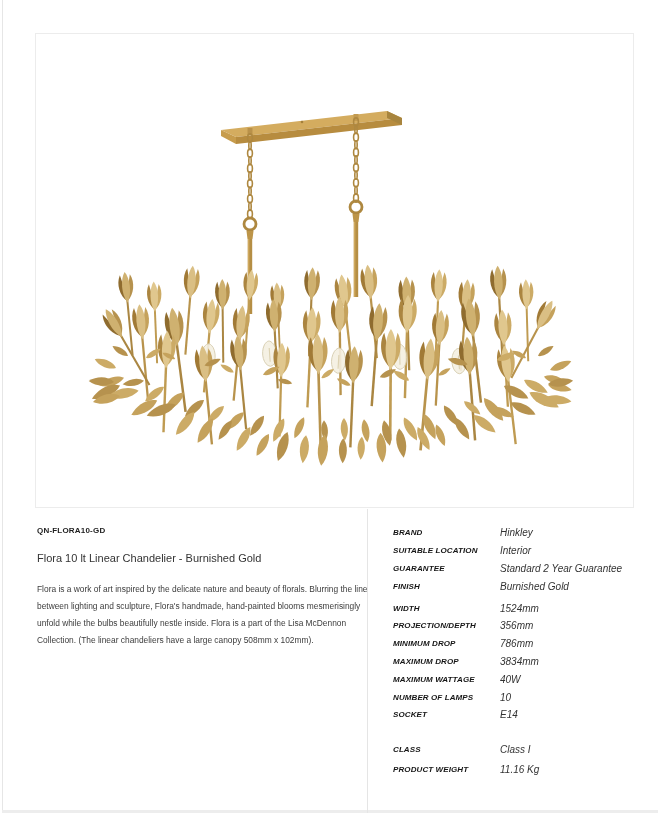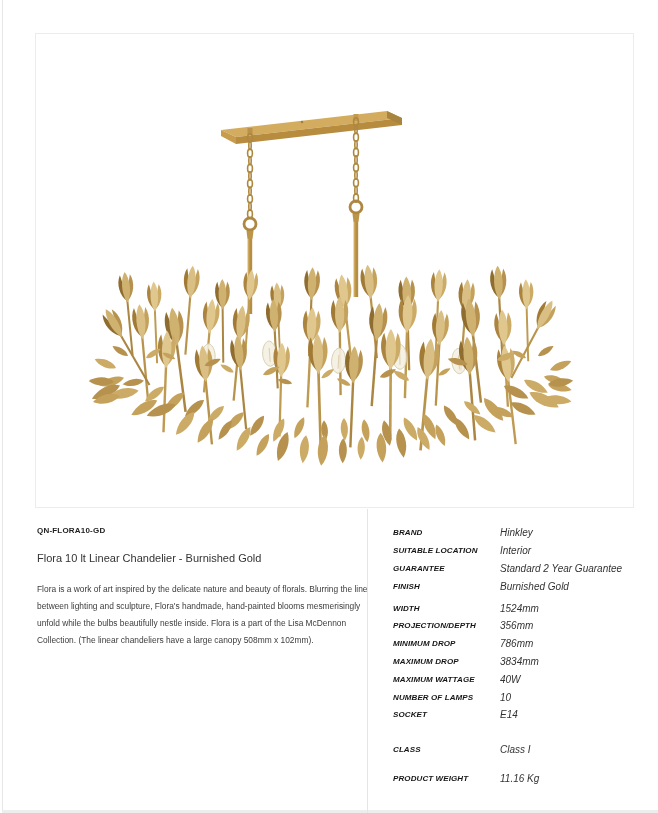--- a/index.html
+++ b/index.html
@@ -23,21 +23,21 @@
 
   .divider{position:absolute;left:367px;top:509px;bottom:0;width:1px;background:#e5e5e5;}
 
   .specs{position:absolute;left:393px;top:524px;width:246px;font-style:italic;}
   .spec-row{display:flex;align-items:center;height:17.8px;}
   .spec-label{width:107px;flex:none;font-size:8px;font-weight:bold;color:#151515;letter-spacing:.1px;}
   .spec-value{font-size:10px;color:#333333;}
   .g-finish{margin-top:0;}
   .g-dims{margin-top:4px;}
   .g-class{margin-top:17px;}
-  .g-weight{margin-top:11px;}
+  .g-weight{margin-top:2px;}
 </style>
 </head>
 <body>
 
 <div class="edge-left"></div>
 <div class="edge-bottom"></div>
 
 <figure class="image-box" style="margin:0">
   <svg viewBox="0 0 597 473" role="img" aria-label="Flora 10 light linear chandelier, burnished gold flowers and leaves">
     <defs>

